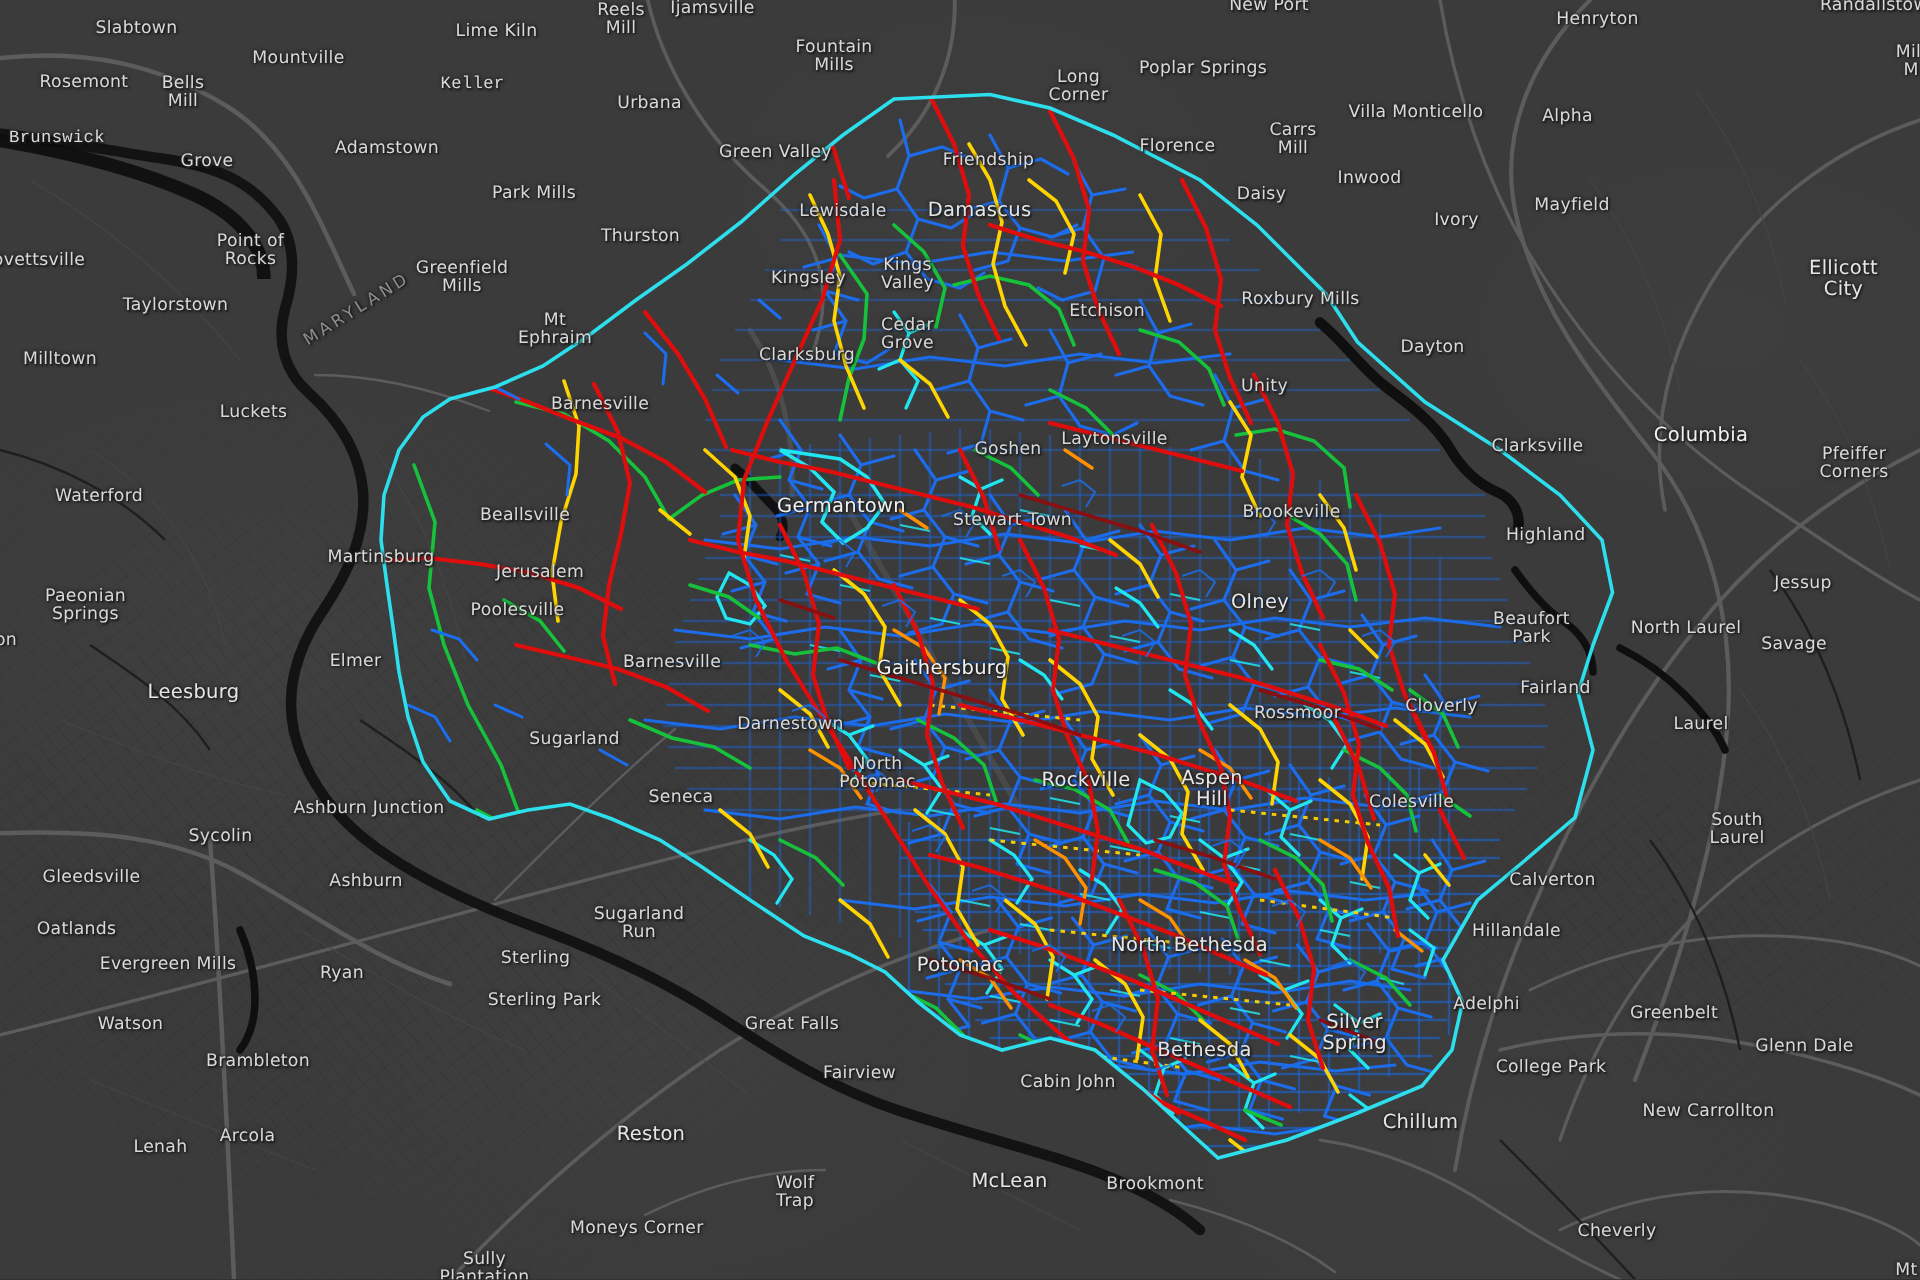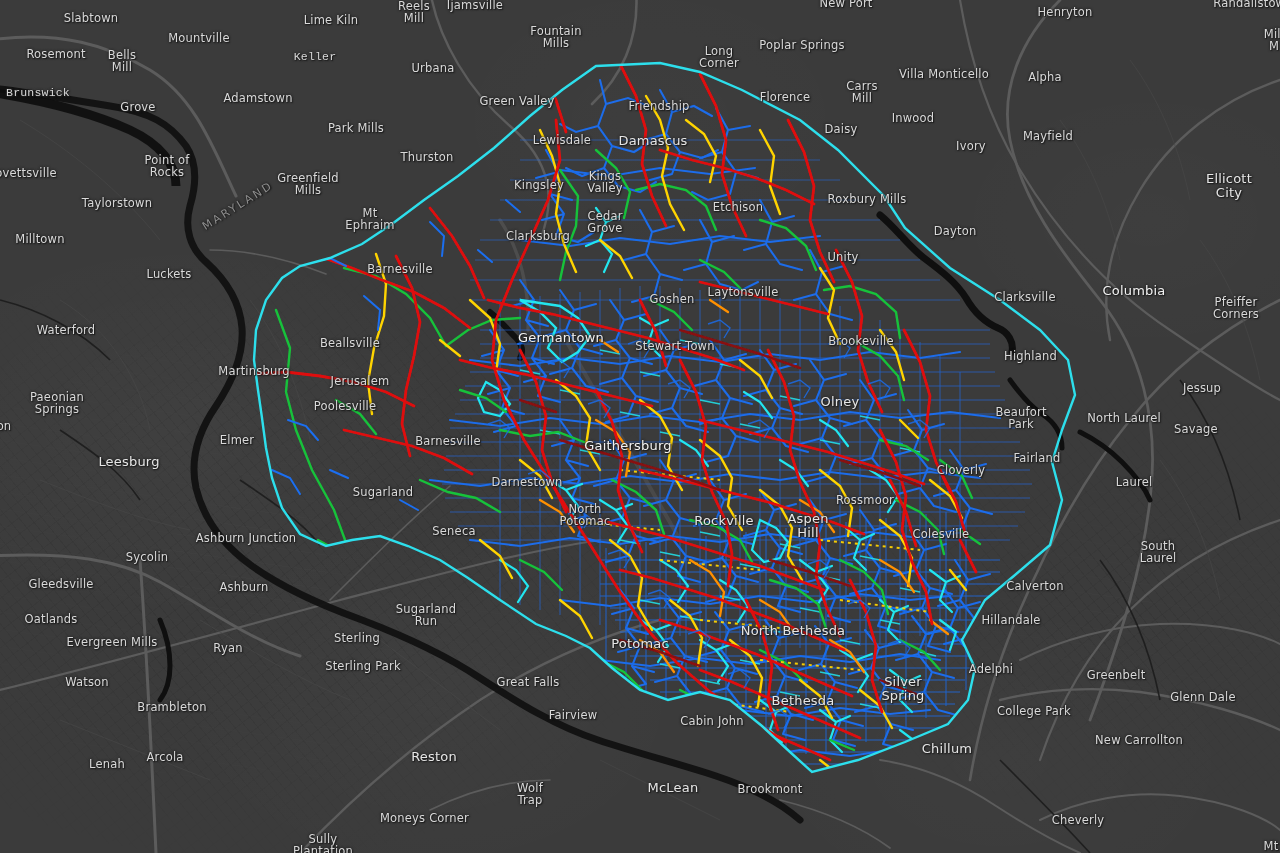--- a/index.html
+++ b/index.html
@@ -560,21 +560,21 @@
       <div class="lbl sm" style="left: 1021px; top: 418px;">Beaufort
 Park</div>
       <div class="lbl sm" style="left: 1124px; top: 418px;">North Laurel</div>
       <div class="lbl sm" style="left: 4px; top: 426px;">on</div>
       <div class="lbl sm" style="left: 237px; top: 440px;">Elmer</div>
       <div class="lbl sm" style="left: 448px; top: 441px;">Barnesville</div>
       <div class="lbl sm" style="left: 1196px; top: 429px;">Savage</div>
       <div class="lbl md" style="left: 129px; top: 462px;">Leesburg</div>
       <div class="lbl sm" style="left: 955px; top: 470px; padding-left: 12px;">Cloverly</div>
       <div class="lbl sm" style="left: 1037px; top: 458px;">Fairland</div>
-      <div class="lbl sm" style="left: 843px; top: 500px; padding-left: 44px;">Rossmoor</div>
+      <div class="lbl sm" style="left: 843px; top: 475px; padding-left: 44px;">Rossmoor</div>
       <div class="lbl sm" style="left: 383px; top: 492px;">Sugarland</div>
       <div class="lbl sm" style="left: 527px; top: 482px;">Darnestown</div>
       <div class="lbl sm" style="left: 1134px; top: 482px;">Laurel</div>
       <div class="lbl md" style="left: 724px; top: 521px;">Rockville</div>
       <div class="lbl md" style="left: 808px; top: 526px;">Aspen
 Hill</div>
       <div class="lbl sm" style="left: 941px; top: 534px;">Colesville</div>
       <div class="lbl sm" style="left: 585px; top: 515px;">North
 Potomac</div>
       <div class="lbl sm" style="left: 454px; top: 531px;">Seneca</div>

